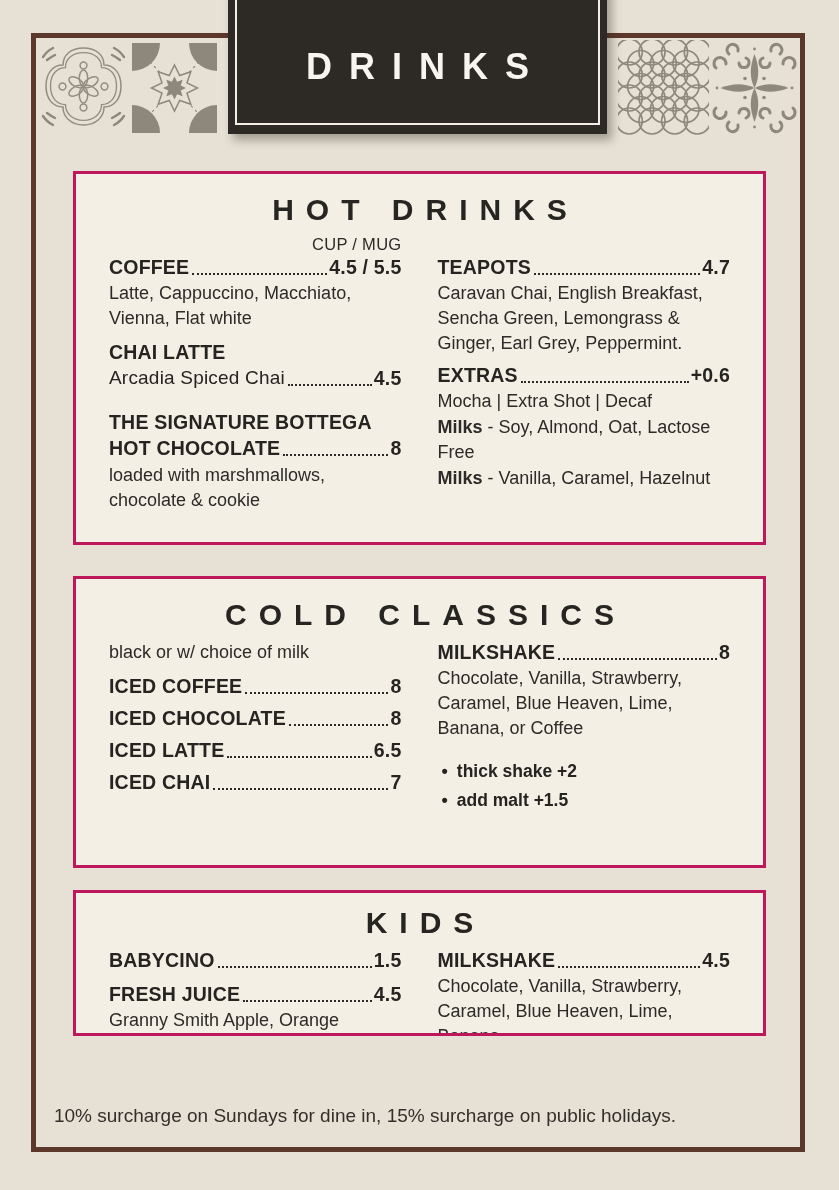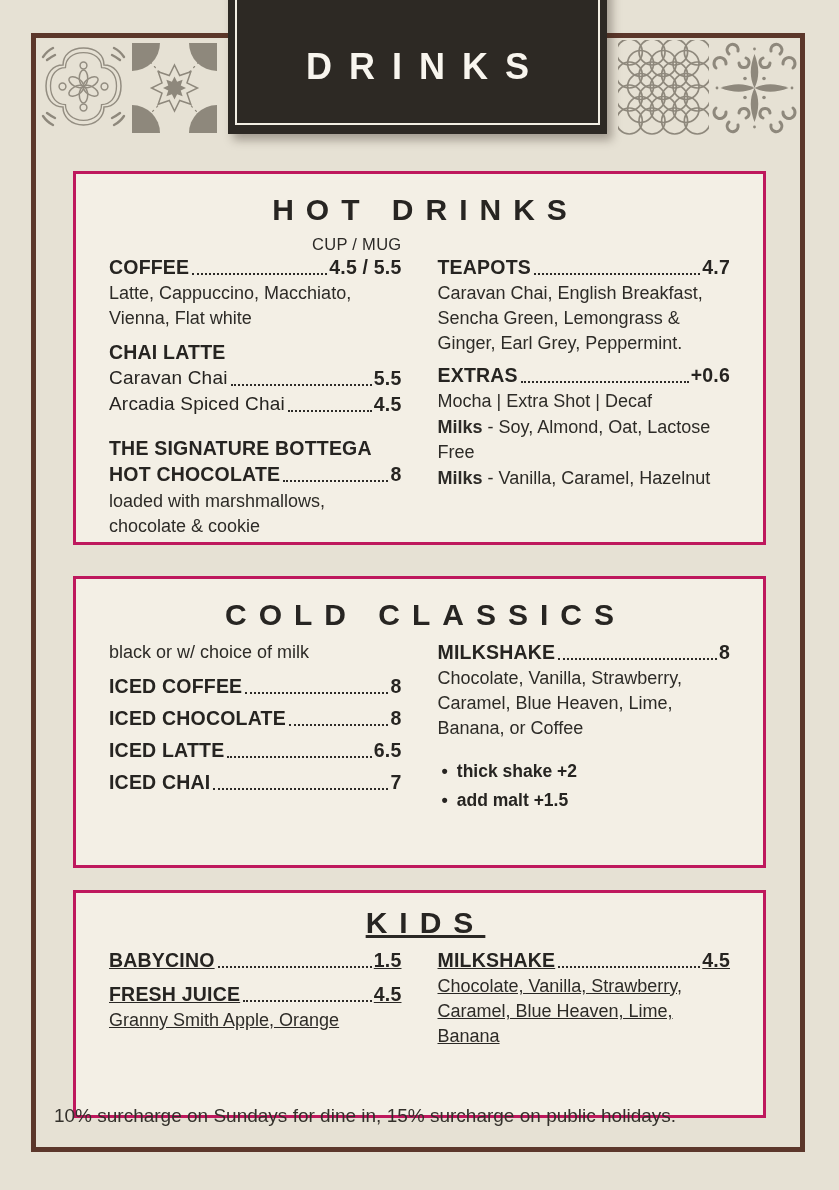--- a/index.html
+++ b/index.html
@@ -43,21 +43,21 @@
   }
 
   
   .panel{
     position:absolute;left:73px;width:693px;
     background:#f3efe5;border:3px solid #be185d;box-sizing:border-box;
     overflow:hidden;
   }
   .panel-hot{top:171px;height:374px;}
   .panel-cold{top:576px;height:292px;}
-  .panel-kids{top:890px;height:228px;text-decoration:underline;}
+  .panel-kids{top:890px;height:146px;}
 
   .panel-title{
     margin:18px 0 6px;text-align:center;
     font-size:30px;font-weight:700;letter-spacing:12px;text-indent:12px;
     line-height:36px;color:#272522;
   }
   .panel-kids .panel-title{margin-top:12px;}
 
   .cols{display:flex;padding:0 33px;gap:36px;}
   .col{flex:1 1 0;min-width:0;}
@@ -246,25 +246,20 @@
       <div class="col col-left">
         <div class="size-header">CUP / MUG</div>
         <div class="row">
           <span class="name">COFFEE</span>
           <span class="dots"></span>
           <span class="price">4.5 / 5.5</span>
         </div>
         <p class="desc">Latte, Cappuccino, Macchiato, Vienna, Flat white</p>
         <div class="subhead mt8">CHAI LATTE</div>
         <div class="row light">
-          <span class="name">Caravan Chai</span>
-          <span class="dots"></span>
-          <span class="price">5.5</span>
-        </div>
-        <div class="row light">
           <span class="name">Arcadia Spiced Chai</span>
           <span class="dots"></span>
           <span class="price">4.5</span>
         </div>
         <div class="subhead mt18">THE SIGNATURE BOTTEGA</div>
         <div class="row">
           <span class="name">HOT CHOCOLATE</span>
           <span class="dots"></span>
           <span class="price">8</span>
         </div>

